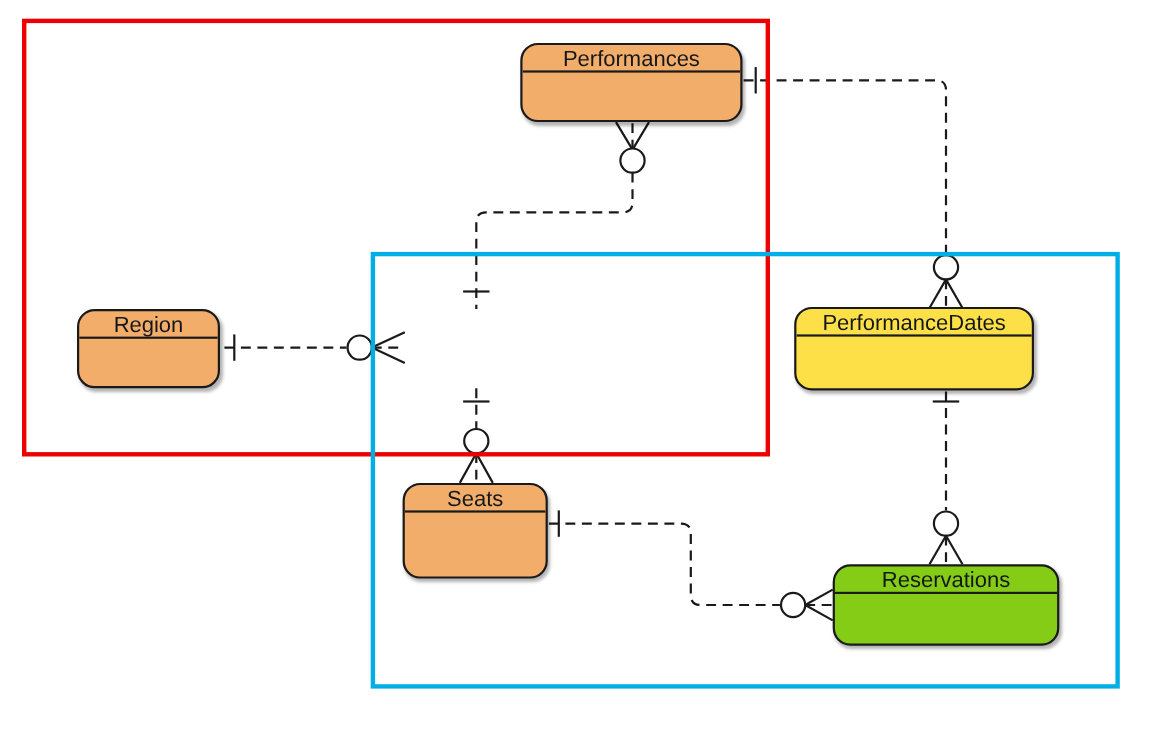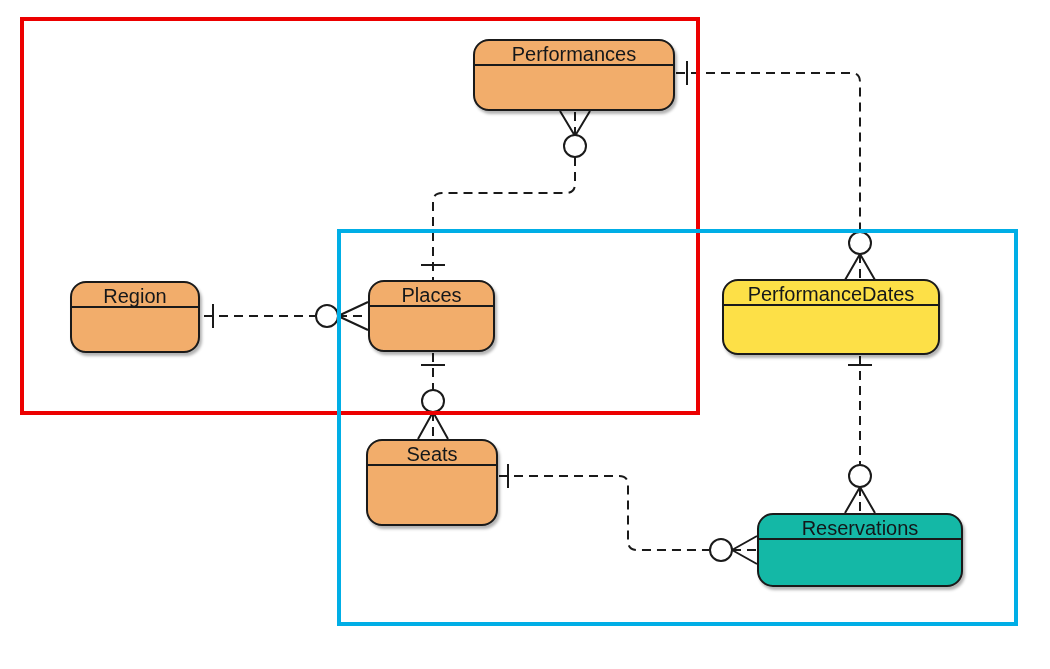--- a/index.html
+++ b/index.html
@@ -123,42 +123,36 @@
     <div class="entity-body"></div>
   </div>
 
   <div class="entity" style="left: 70px; top: 281px; width: 130px; height: 72px; background-color: rgb(242, 173, 107);">
     <div class="entity-header">
       <span class="entity-label">Region</span>
     </div>
     <div class="entity-body"></div>
   </div>
 
-  <div class="entity" style="left: 368px; top: 280px; width: 127px; height: 72px; background-color: rgb(242, 173, 107);">
-    <div class="entity-header">
-      <span class="entity-label">Places</span>
-    </div>
-    <div class="entity-body"></div>
-  </div>
 
   <div class="entity" style="left: 722px; top: 279px; width: 218px; height: 76px; background-color: #fde047;">
     <div class="entity-header">
       <span class="entity-label">PerformanceDates</span>
     </div>
     <div class="entity-body"></div>
   </div>
 
   <div class="entity" style="left: 366px; top: 439px; width: 132px; height: 87px; background-color: rgb(242, 173, 107);">
     <div class="entity-header">
       <span class="entity-label">Seats</span>
     </div>
     <div class="entity-body"></div>
   </div>
 
-  <div class="entity" style="left: 757px; top: 513px; width: 206px; height: 74px; background-color: #14b8a6;">
+  <div class="entity" style="left: 757px; top: 513px; width: 206px; height: 74px; background-color: #84cc16;">
     <div class="entity-header">
       <span class="entity-label">Reservations</span>
     </div>
     <div class="entity-body"></div>
   </div>
 
   <svg id="overlay-layer" class="layer" viewBox="0 0 1050 669" fill="none">
     <rect x="22" y="19" width="676" height="394" stroke-width="4" stroke="#EC0000"></rect>
     <rect x="339" y="231" width="677" height="393" stroke-width="4" stroke="#00AEE6"></rect>
   </svg>

